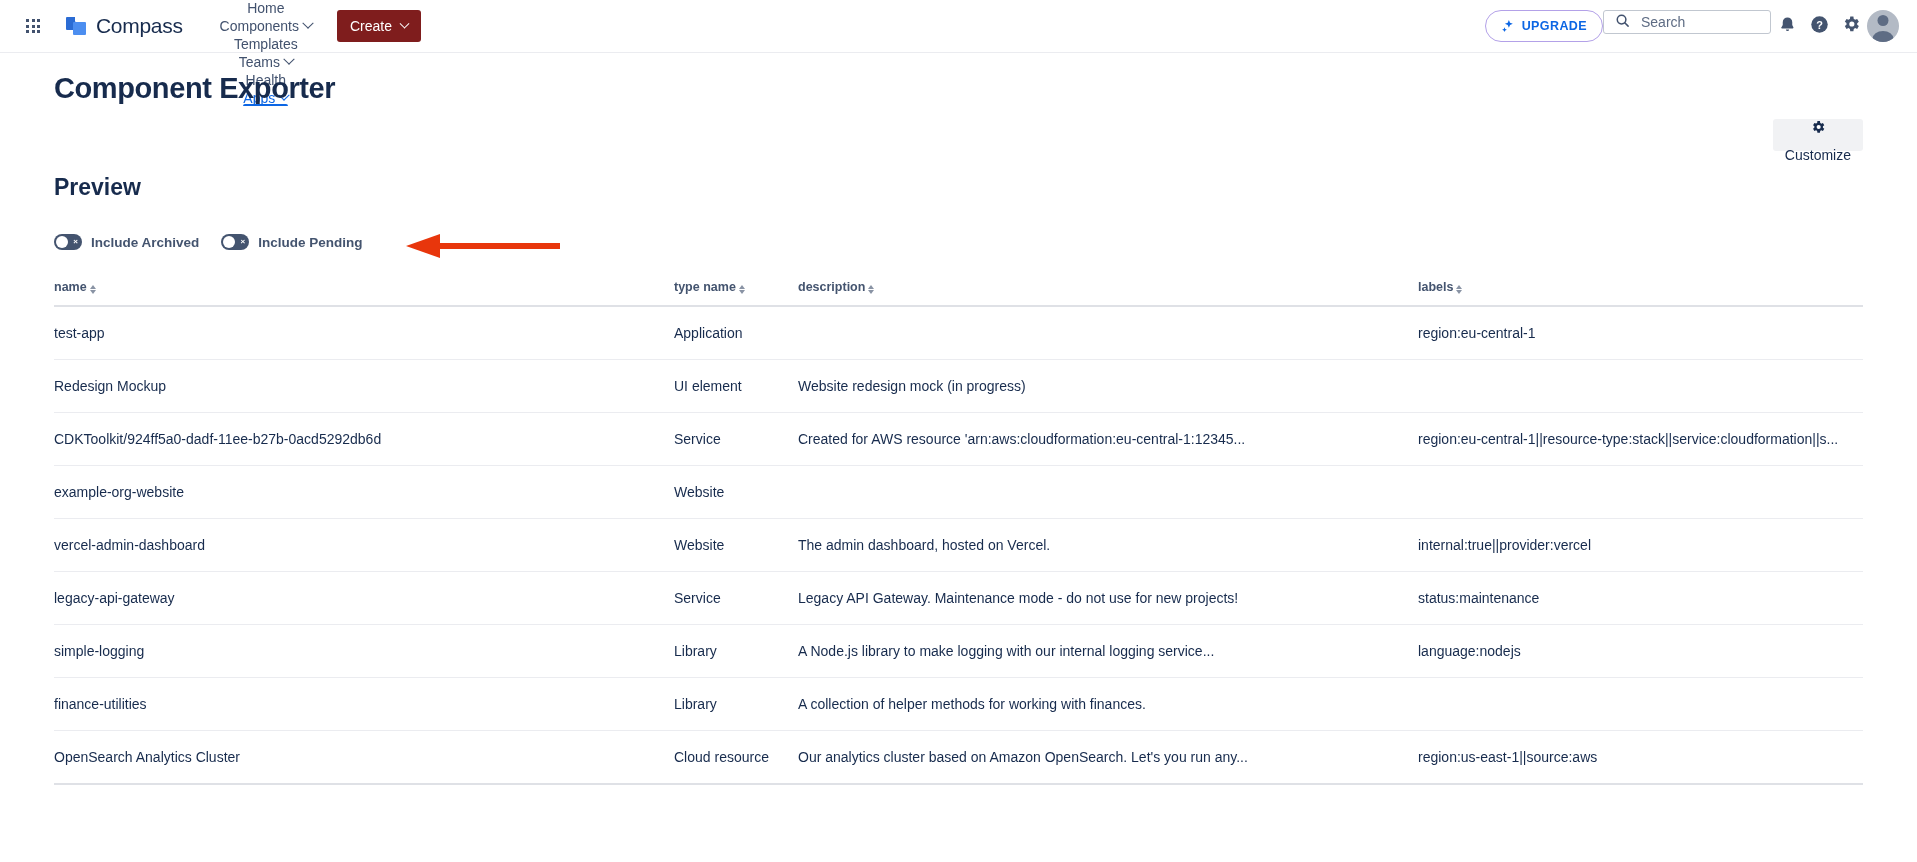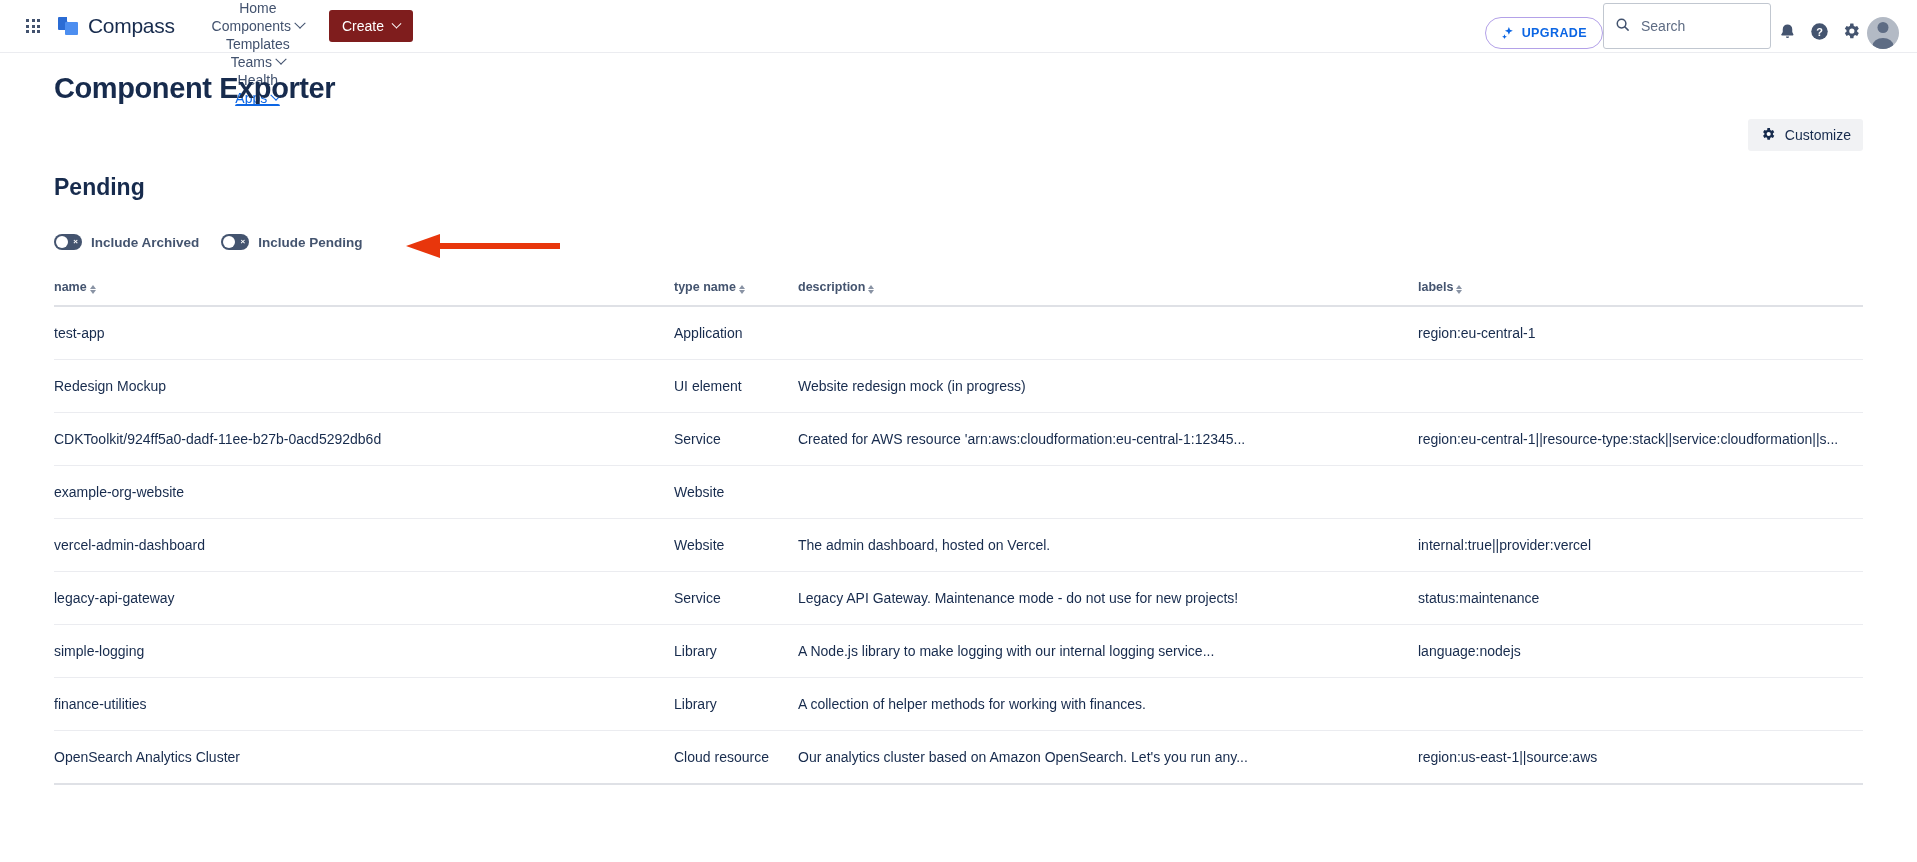--- a/index.html
+++ b/index.html
@@ -32,21 +32,21 @@
   .grid-dots {
     display: grid;
     grid-template-columns: repeat(3, 3px);
     grid-template-rows: repeat(3, 3px);
     gap: 2.5px;
   }
   .grid-dots i { display: block; width: 3px; height: 3px; background: #42526E; }
 
   .brand {
     display: flex; align-items: center; gap: 8px;
-    margin-left: 10px; margin-right: 26px;
+    margin-left: 18px; margin-right: 26px;
     cursor: pointer;
     flex: 0 0 auto;
   }
   .brand-mark { position: relative; width: 22px; height: 22px; }
   .brand-mark .sq-a {
     position: absolute; left: 0; top: 2px;
     width: 13px; height: 13px; background: #2B6CD4;
     border-radius: 1px;
   }
   .brand-mark .sq-b {
@@ -97,38 +97,38 @@
     background: #7f1d1d; color: #ffffff;
     border: none; border-radius: 3px;
     font-size: 14px; font-weight: 500;
     font-family: inherit;
     cursor: pointer;
   }
   .create-btn .caret { border-color: #ffffff; width: 7px; height: 7px; }
 
   .nav-right {
     margin-left: auto;
-    display: flex; align-items: flex-end; gap: 0;
+    display: flex; align-items: flex-start; gap: 0;
   }
   .upgrade-btn {
     display: flex; align-items: center; gap: 7px;
     height: 32px; padding: 0 15px;
     border: 1px solid #B3A1E8;
     border-radius: 16px;
     background: #ffffff;
     color: #0C66E4;
     font-size: 12.5px; font-weight: 700; letter-spacing: 0.4px;
     font-family: inherit;
     cursor: pointer;
   }
   .spark-icon { color: #0C66E4; display: flex; }
 
   .search-box {
     display: flex; align-items: center; gap: 9px;
-    width: 168px; height: 46px;
+    width: 168px; height: 24px;
     padding: 0 11px;
     border: 1px solid #C1C7D0;
     border-radius: 3px;
     background: #ffffff;
     cursor: text;
   }
   .search-box input {
     border: none; outline: none;
     background: transparent;
     font-size: 14px;
@@ -184,20 +184,21 @@
   }
   .customize-btn {
     display: flex; align-items: center; gap: 9px;
     height: 32px; padding: 0 12px;
     background: #F1F2F4;
     border: none; border-radius: 3px;
     font-size: 14px; font-weight: 500;
     color: #172B4D;
     font-family: inherit;
     cursor: pointer;
+    flex-direction: column;
   }
 
   .section-title {
     font-size: 23px; font-weight: 600;
     color: #172B4D;
     margin: 23px 0 0 0;
   }
 
   .toggles-row {
     display: flex; align-items: center;
@@ -416,21 +417,21 @@
       <span>
         <svg width="16" height="16" viewBox="0 0 24 24" aria-hidden="true">
           <path fill="#172B4D" d="M19.4 13a7.6 7.6 0 0 0 0-2l2-1.6-2-3.4-2.4 1a7.6 7.6 0 0 0-1.7-1L14.9 3h-3.8l-.4 2.9a7.6 7.6 0 0 0-1.7 1l-2.4-1-2 3.4 2 1.6a7.6 7.6 0 0 0 0 2l-2 1.6 2 3.4 2.4-1a7.6 7.6 0 0 0 1.7 1l.4 2.9h3.8l.4-2.9a7.6 7.6 0 0 0 1.7-1l2.4 1 2-3.4z"></path>
           <circle cx="13" cy="12" r="3.1" fill="#ffffff"></circle>
         </svg>
       </span>
       <span>Customize</span>
     </button>
   </div>
 
-  <h2 class="section-title">Pending</h2>
+  <h2 class="section-title">Preview</h2>
 
   <div class="toggles-row">
 
     <div class="toggle-wrap">
       <span class="toggle">
         <span class="knob"></span>
         <span class="x-mark">×</span>
       </span>
       <span class="toggle-label">Include Archived</span>
     </div>

